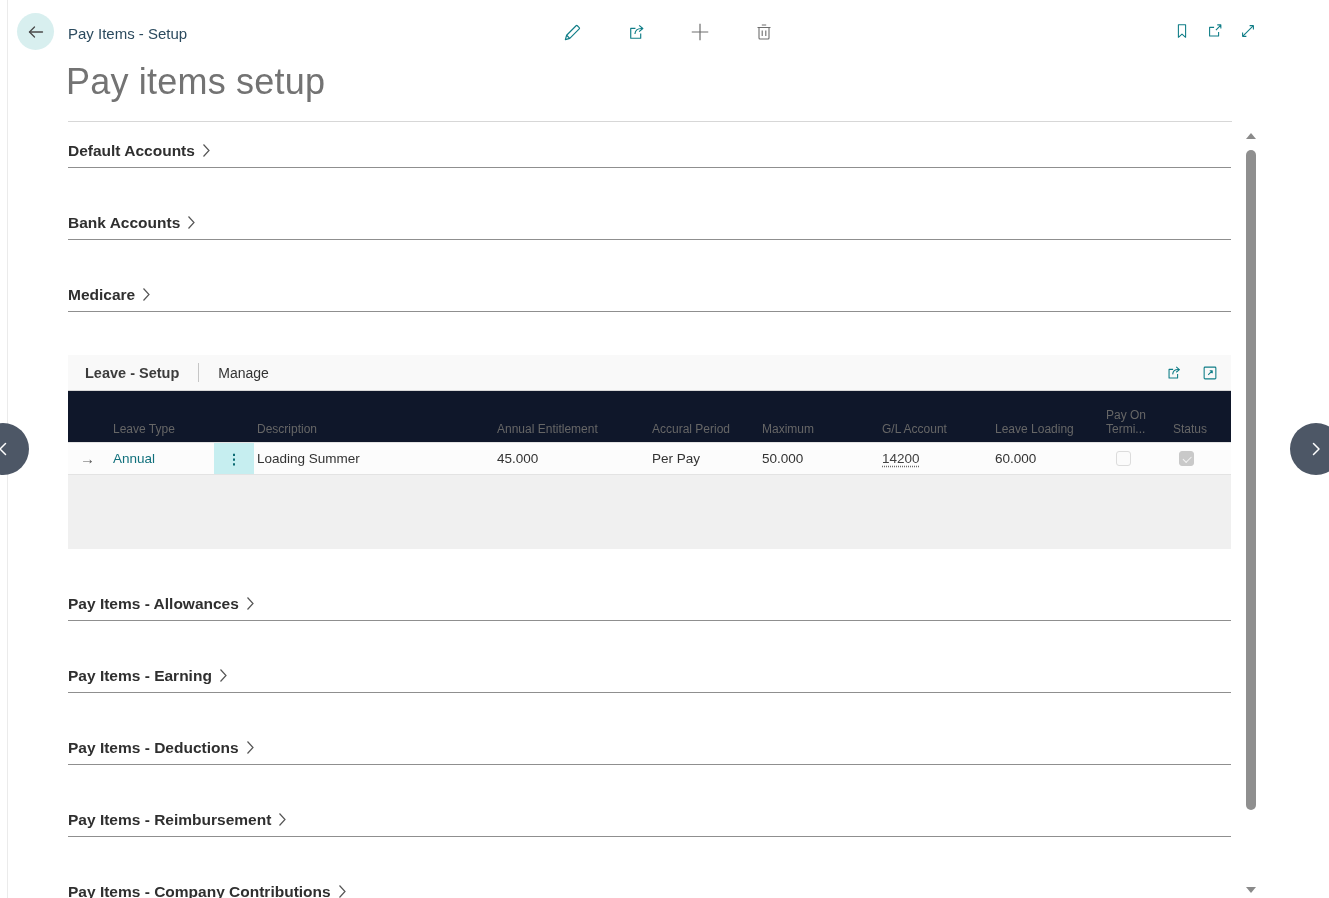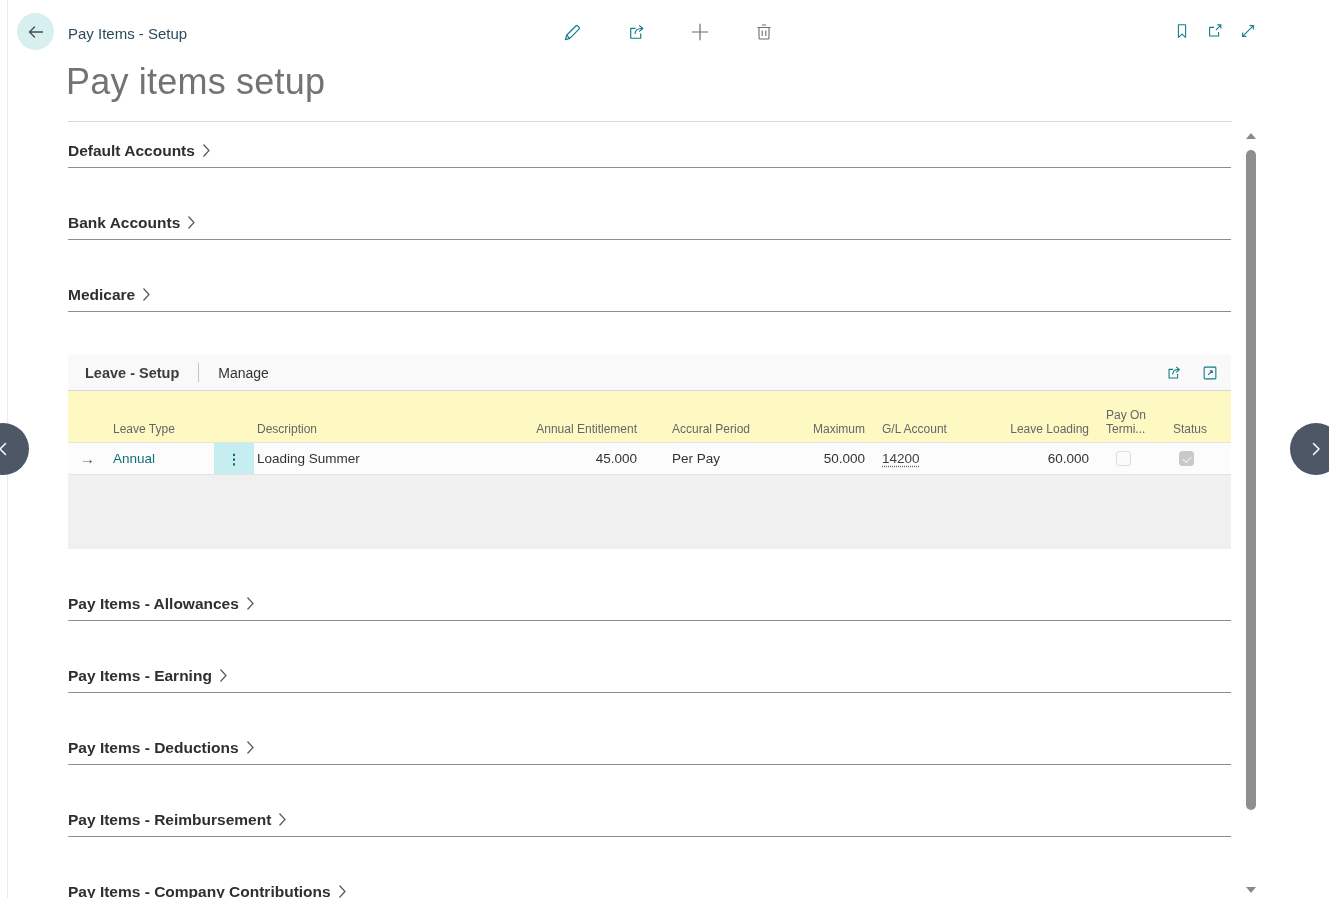--- a/index.html
+++ b/index.html
@@ -39,40 +39,40 @@
 
   .acc {
     margin-top:45px; padding-bottom:7px; border-bottom:1.5px solid #8f8f8f;
     display:flex; align-items:center; gap:7px; cursor:pointer;
   }
   .acc.first { margin-top:20px; }
   .acc-label { font-size:15.5px; font-weight:700; color:#2f2f2f; line-height:19px; }
   .acc-chevron { display:flex; align-items:center; color:#555; }
 
   
-  .card { margin-top:43px; background:#fef9c3; height:194px; display:flex; flex-direction:column; }
+  .card { margin-top:43px; background:#0f172a; height:194px; display:flex; flex-direction:column; }
   .card-header {
     height:36px; flex:0 0 36px; display:flex; align-items:center;
     padding:0 12px 0 17px; border-bottom:1px solid #d7d7d7; background:#f9f9f9;
   }
   .card-title { font-size:14.5px; font-weight:700; color:#3c3c3c; cursor:pointer; }
   .card-vdiv { width:1px; height:19px; background:#c6c6c6; margin:0 19px; }
   .card-menu { font-size:14px; color:#333; cursor:pointer; }
   .card-header .spacer { flex:1; }
   .card-header .tool-btn { width:19px; height:19px; margin-left:17px; }
 
   .tgrid {
     display:grid;
     grid-template-columns:34px 100px 44px 1fr 140px 125px 103px 130px 94px 68px 59px;
     padding-left:11px; padding-right:15px;
   }
   .thead { align-items:end; padding-top:17px; padding-bottom:6px; font-size:12px; color:#666; line-height:14px; }
   .thead > div { cursor:pointer; }
-  .r { text-align:right; }
-  .pl15 { padding-left:15px;margin-left:20px; }
+  .r { }
+  .pl15 { padding-left:15px; }
   .pl17 { padding-left:17px; }
   .pl16 { padding-left:16px; }
 
   .trow {
     height:33px; align-items:center; background:#fcfcfc;
     border-top:1px solid #e3e3e3; border-bottom:1px solid #e3e3e3;
     font-size:13.5px; color:#333;
   }
   .row-marker { color:#595959; font-size:15px; padding-left:1px; }
   .link-cell { color:#11707c; cursor:pointer; }

